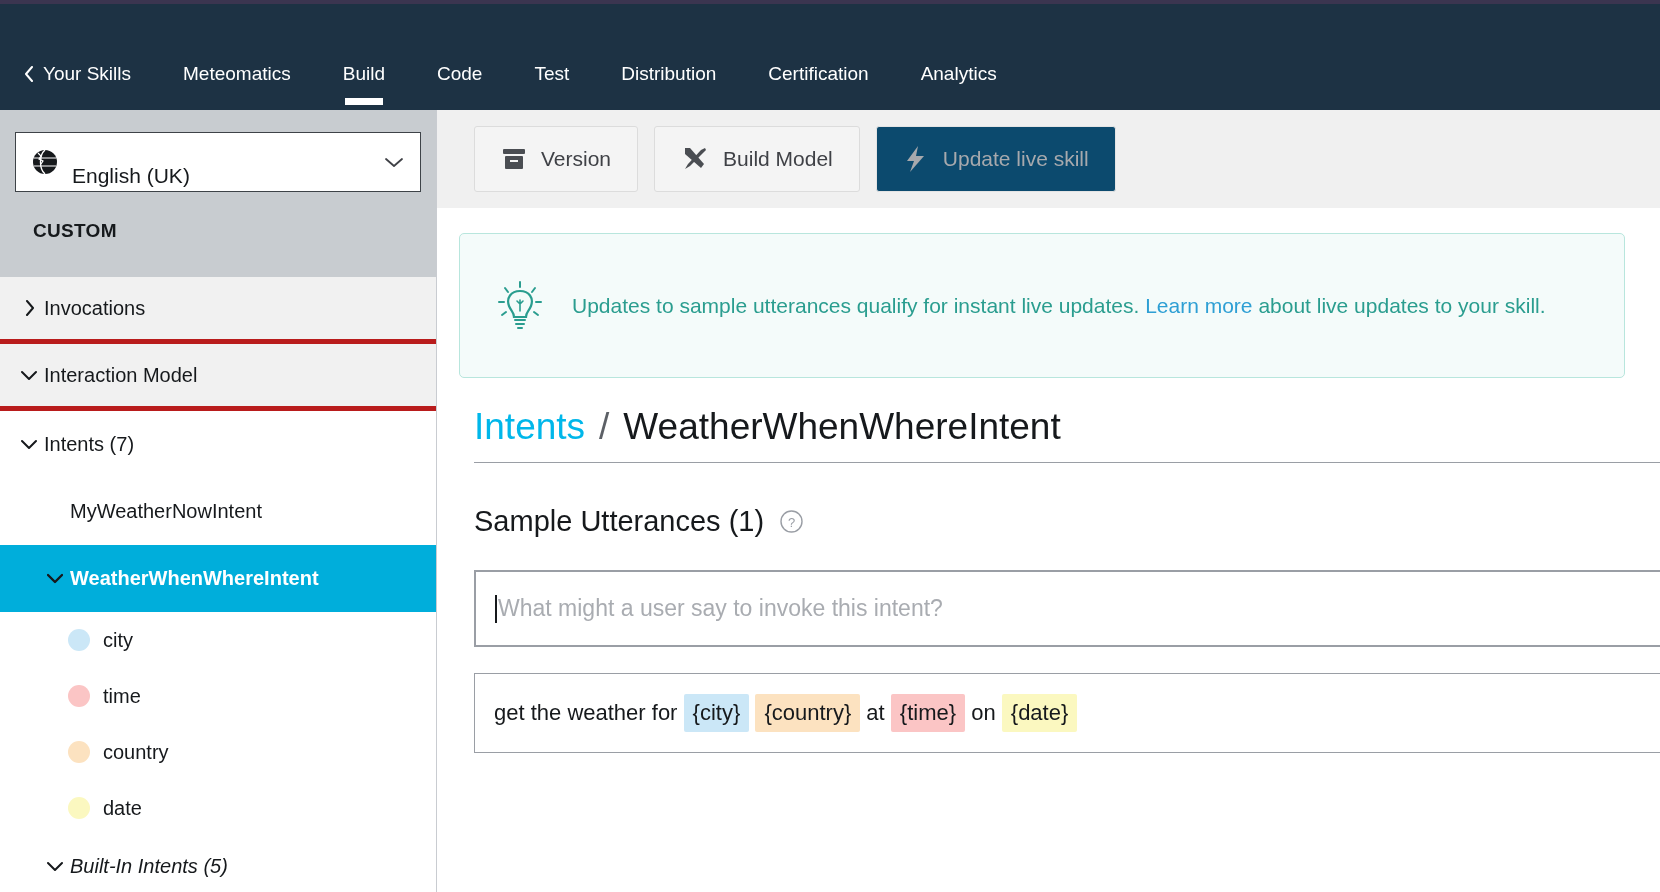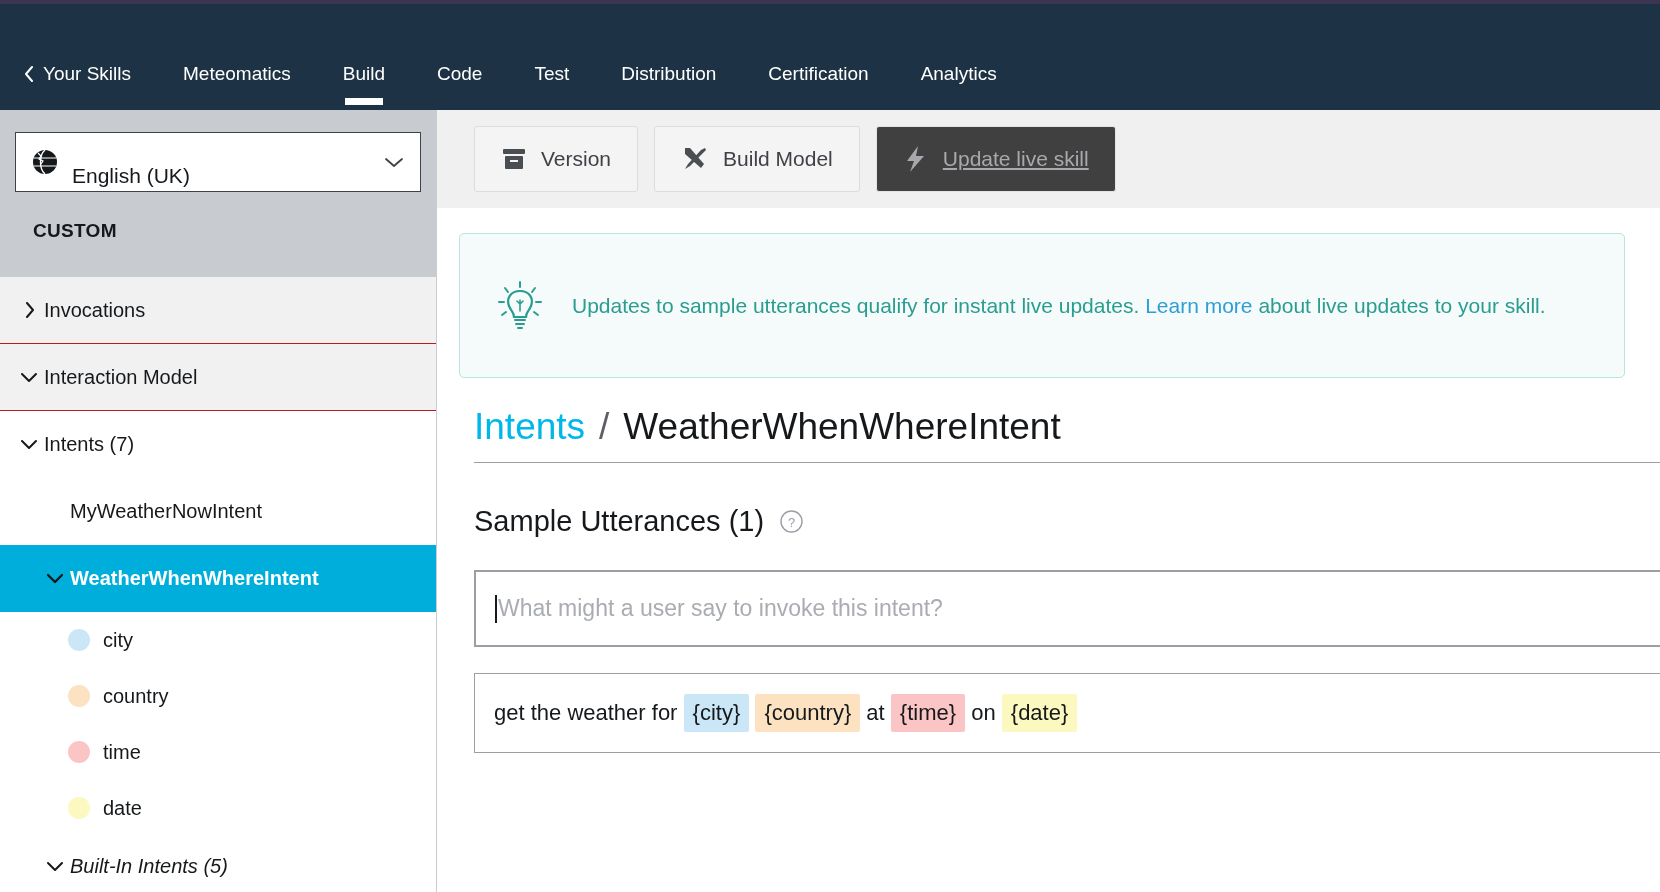--- a/index.html
+++ b/index.html
@@ -60,21 +60,21 @@
     margin-left: 14px; font-size: 21px; color: #16191c; flex: 1; margin-top: 28px;
   }
   .chev-down-sm { width: 20px; height: 12px; flex: 0 0 20px; }
   .custom-label {
     font-size: 19px; font-weight: 700; color: #16191c;
     letter-spacing: .3px; padding: 28px 0 0 18px;
   }
 
   .tree-row {
     display: flex; align-items: center; height: 67px;
-    padding-left: 14px; cursor: pointer; border-bottom: 1px solid #b91c1c;
+    padding-left: 14px; cursor: pointer; border-bottom: 5px solid #b91c1c;
     font-size: 20px; color: #16191c;
   }
   .tree-row.shaded { background: #f1f1f1; }
   .tree-row.plain { background: #ffffff; border-bottom: none; }
   .tree-row.selected {
     background: #00aedb; color: #ffffff; font-weight: 700; border-bottom: none;
   }
   .tree-row.italic { font-style: italic; border-bottom: none; }
   .tw { width: 30px; flex: 0 0 30px; display: flex; align-items: center; justify-content: center; }
   .tw svg { display: block; }
@@ -96,21 +96,21 @@
     height: 98px; background: #f0f0f0;
     display: flex; align-items: center; padding-left: 37px; gap: 16px;
   }
   .tbtn {
     height: 66px; min-width: 160px; background: #f4f4f4;
     border: 1px solid #dcdcdc; border-radius: 3px;
     display: flex; align-items: center; justify-content: center; gap: 14px;
     padding: 0 26px; cursor: pointer;
     font-size: 21px; color: #3f4146;
   }
-  .tbtn.disabled { color: #a7a9ad; cursor: default; border-color: #e4e4e4; background: #404040; text-decoration: underline; }
+  .tbtn.disabled { color: #a7a9ad; cursor: default; border-color: #e4e4e4; background: #0c4a6e; }
   .tbtn svg { display: block; flex: 0 0 auto; }
 
   .banner {
     margin: 25px 35px 0 22px; height: 145px;
     background: #f4fbfa; border: 1px solid #b8e6dd; border-radius: 5px;
     display: flex; align-items: center; padding-left: 36px;
   }
   .bulb { width: 48px; height: 52px; flex: 0 0 48px; }
   .banner-text {
     margin-left: 28px; font-size: 21px; color: #2a9d8f; line-height: 1.3;
@@ -230,26 +230,26 @@
         </svg>
     </span>
     <span class="tree-label ind2">WeatherWhenWhereIntent</span>
   </div>
 
   <div class="slot-row">
     <span class="slot-dot" style="background:#cbe7f7"></span>
     <span class="slot-name">city</span>
   </div>
   <div class="slot-row">
+    <span class="slot-dot" style="background:#fbc5c5"></span>
+    <span class="slot-name">time</span>
+  </div>
+  <div class="slot-row">
     <span class="slot-dot" style="background:#fce2c0"></span>
     <span class="slot-name">country</span>
-  </div>
-  <div class="slot-row">
-    <span class="slot-dot" style="background:#fbc5c5"></span>
-    <span class="slot-name">time</span>
   </div>
   <div class="slot-row">
     <span class="slot-dot" style="background:#fbf8c0"></span>
     <span class="slot-name">date</span>
   </div>
 
   <div class="tree-row italic" style="height:60px">
     <span class="tw" style="margin-left:26px">
       <svg width="16" height="11" viewBox="0 0 16 11">
           <path d="M1 2 L8 9 L15 2" stroke="#16191c" stroke-width="2" fill="none" stroke-linecap="round" stroke-linejoin="round"></path>

